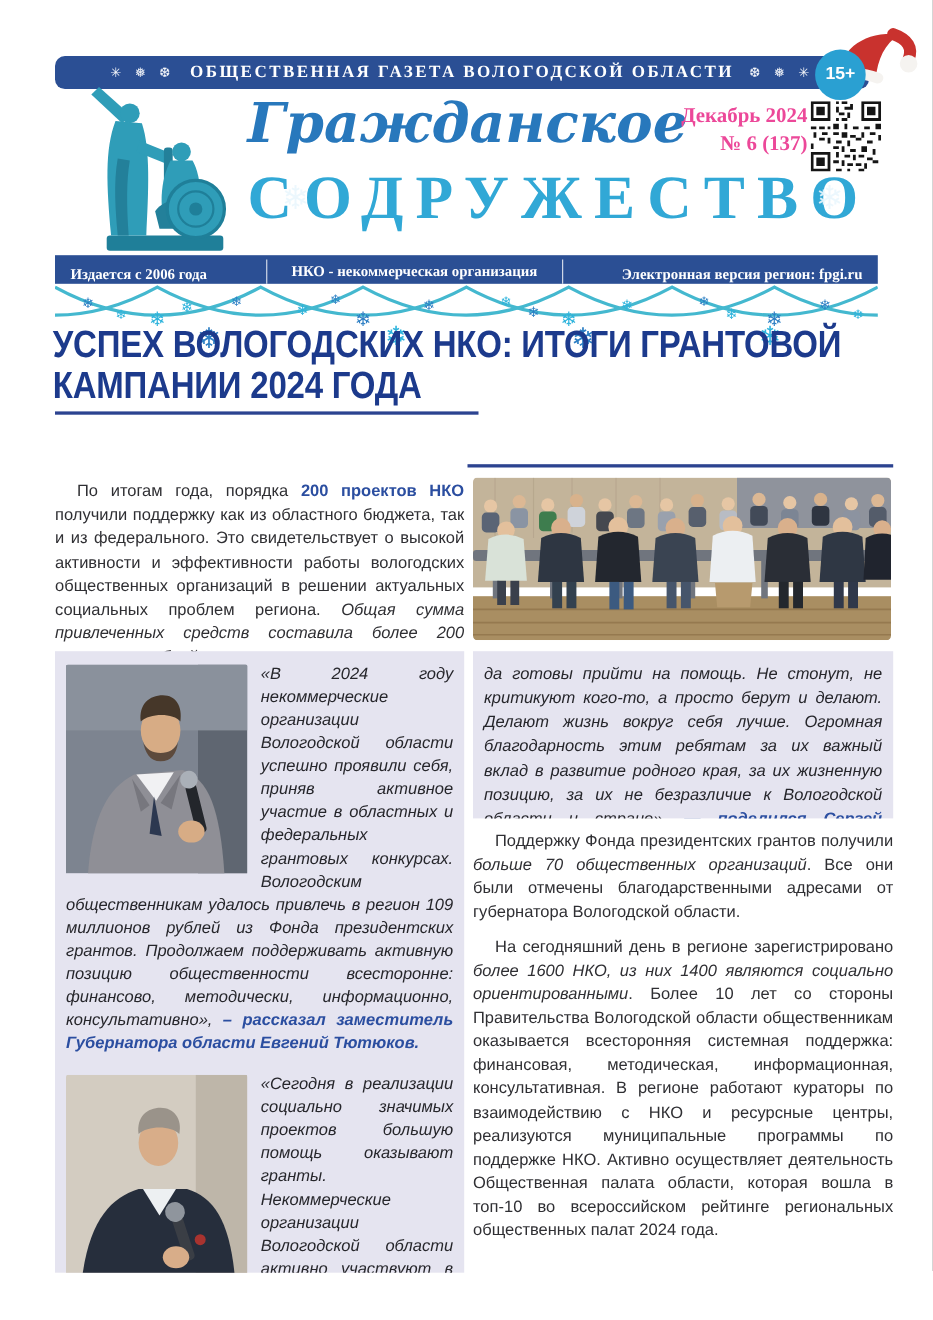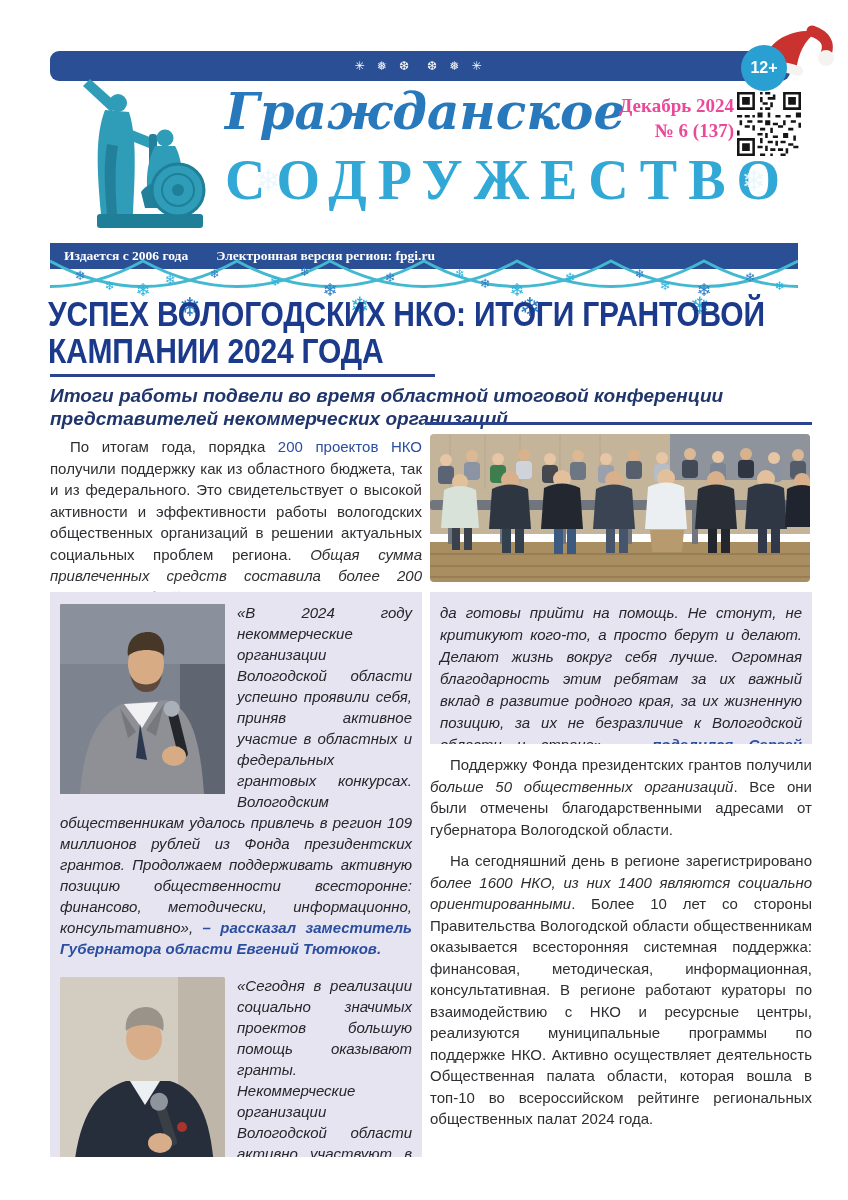--- a/index.html
+++ b/index.html
@@ -20,40 +20,40 @@
     font-family:"DejaVu Serif",serif;font-style:italic;font-weight:bold;
     font-size:50px;color:#2878bc;white-space:nowrap;}
   #dateBox{left:592px;top:94px;width:142px;text-align:right;color:#ec4899;
     font-family:"Liberation Serif",serif;font-weight:bold;font-size:19px;line-height:1.3;}
   #qr{left:737px;top:92px;}
   #title2{left:225px;top:148px;width:578px;font-family:"Liberation Serif",serif;font-weight:bold;
     font-size:56px;letter-spacing:11px;color:#31a8d6;white-space:nowrap;}
   .flake{position:absolute;font-family:"DejaVu Sans",sans-serif;color:#eaf7fd;opacity:.9;
     font-size:30px;top:15px;transform:translateX(-50%);}
   #flake1{left:8.5%;} #flake2{left:92.5%;}
-  #infoBar{left:50px;top:243px;width:748px;height:26px;background:#2b4f94;color:#fff;
-    display:flex;align-items:center;font-family:"Liberation Serif",serif;font-weight:bold;font-size:13.5px;}
+  #infoBar{left:50px;top:232px;width:748px;height:26px;background:#2b4f94;color:#fff;
+    display:flex;align-items:flex-end;font-family:"Liberation Serif",serif;font-weight:bold;font-size:13.5px;}
   #infoBar .seg{padding:0 14px;white-space:nowrap;}
   #infoBar .seg.mid{border-left:1px solid rgba(255,255,255,.85);border-right:1px solid rgba(255,255,255,.85);
     margin:0 auto;padding:3px 22px;}
   #garland{left:50px;top:256px;}
 
   
   #headline{left:48px;top:296px;width:778px;color:#1c3a8c;font-weight:800;font-size:30px;
     line-height:1.08;letter-spacing:-.2px;transform:scaleY(1.15);transform-origin:top left;}
   .rule{background:#2c4390;height:3px;}
   #rule1{left:50px;top:374px;width:385px;}
   #lede{left:50px;top:384px;width:778px;font-style:italic;font-weight:bold;font-size:19px;
     color:#20356b;line-height:1.22;}
   #rule2{left:425px;top:422px;width:387px;}
 
   
   .body-p{margin:0;font-size:15px;line-height:21.5px;color:#2f2f33;text-align:justify;text-indent:20px;}
   .it{font-style:italic;}
-  .bb{font-weight:normal;color:#2b4ea0;}
+  .bb{font-weight:bold;color:#2b4ea0;}
   #p1{left:50px;top:436px;width:372px;}
   #photoAudience{left:430px;top:434px;border-radius:4px;overflow:hidden;width:380px;height:148px;}
   #quoteLeft{left:50px;top:592px;width:372px;height:565px;background:#e5e4f0;padding:10px;
     box-sizing:border-box;overflow:hidden;}
   .qtext{margin:0;font-size:15px;line-height:21px;color:#26262b;text-align:justify;font-style:italic;}
   .qattr{font-weight:bold;color:#2b4ea0;}
   .qphoto{float:left;margin:2px 12px 6px 0;border-radius:2px;overflow:hidden;}
   #q2p{margin-top:16px;}
   #quoteRight{left:430px;top:592px;width:382px;height:152px;background:#e5e4f0;padding:10px 10px;
     box-sizing:border-box;overflow:hidden;}
@@ -61,31 +61,32 @@
   #rightCol{left:430px;top:754px;width:382px;}
   #rightCol p{margin:0 0 10px 0;}
 </style>
 </head>
 <body>
 
 <div class="page">
 
   <div class="abs" id="topBanner">
     <span class="orn">✳ ❅ ❆</span>
+    <span>ОБЩЕСТВЕННАЯ ГАЗЕТА ВОЛОГОДСКОЙ ОБЛАСТИ</span>
     <span class="orn">❆ ❅ ✳</span>
   </div>
 
   <svg class="abs" id="santaHat" width="84" height="64" viewBox="0 0 84 64">
     <path d="M8,50 C12,22 34,6 66,9 C52,18 46,32 44,50 Z" fill="#c9322e"></path>
     <path d="M60,9 Q80,16 74,32" fill="none" stroke="#c9322e" stroke-width="11" stroke-linecap="round"></path>
     <circle cx="74" cy="36" r="8" fill="#f5f3f0"></circle>
     <path d="M5,49 Q25,41 46,49" fill="none" stroke="#f5f3f0" stroke-width="10" stroke-linecap="round"></path>
   </svg>
 
-  <div class="abs" id="ageBadge">12+</div>
+  <div class="abs" id="ageBadge">15+</div>
 
   <svg class="abs" id="statue" width="185" height="162" viewBox="0 0 185 162">
     <rect x="52" y="140" width="106" height="14" rx="3" fill="#1f7f99"></rect>
     <path d="M66,38 L38,12 L45,5 L74,31 Z" fill="#2f9db8"></path>
     <circle cx="73" cy="29" r="9" fill="#2f9db8"></circle>
     <path d="M60,36 C50,62 52,95 56,140 L88,140 C90,100 92,62 84,38 Z" fill="#2f9db8"></path>
     <path d="M62,70 C58,92 60,118 62,140 L72,140 C70,112 70,90 73,72 Z" fill="#23809a"></path>
     <path d="M82,54 L112,66 L109,76 L79,64 Z" fill="#2f9db8"></path>
     <rect x="104" y="60" width="8" height="48" rx="3" fill="#23809a"></rect>
     <circle cx="120" cy="64" r="8.5" fill="#2f9db8"></circle>
@@ -112,20 +113,21 @@
   </svg>
 
   <div class="abs" id="title2">
     <span>СОДРУЖЕСТВО</span>
     <span class="flake" id="flake1">❄</span>
     <span class="flake" id="flake2">❄</span>
   </div>
 
   <div class="abs" id="infoBar">
     <span class="seg">Издается с 2006 года</span>
+    <span class="seg mid">НКО - некоммерческая организация</span>
     <span class="seg">Электронная версия регион: fpgi.ru</span>
   </div>
 
   <svg class="abs" id="garland" width="748" height="64" viewBox="0 0 748 64">
     <path d="M0,5 Q93,56 187,5 Q280,56 374,5 Q467,56 561,5 Q654,56 748,5" fill="none" stroke="#44b8cf" stroke-width="3"></path>
     <path d="M-93,5 Q0,56 93,5 Q187,56 280,5 Q374,56 467,5 Q561,56 654,5 Q748,56 841,5" fill="none" stroke="#44b8cf" stroke-width="3"></path>
     <g font-family="DejaVu Sans" text-anchor="middle">
       <text x="140" y="60" font-size="26" fill="#2d7fc4">❄</text>
       <text x="310" y="58" font-size="24" fill="#2cb3dc">❄</text>
       <text x="480" y="60" font-size="26" fill="#2d7fc4">❄</text>
@@ -146,21 +148,20 @@
       <text x="520" y="26" font-size="13" fill="#2cb3dc">❄</text>
       <text x="590" y="22" font-size="12" fill="#2d7fc4">❄</text>
       <text x="615" y="34" font-size="13" fill="#2cb3dc">❄</text>
       <text x="700" y="26" font-size="13" fill="#2d7fc4">❄</text>
       <text x="730" y="34" font-size="12" fill="#2cb3dc">❄</text>
     </g>
   </svg>
 
   <h1 class="abs" id="headline" style="margin:0">УСПЕХ ВОЛОГОДСКИХ НКО: ИТОГИ ГРАНТОВОЙ КАМПАНИИ 2024 ГОДА</h1>
   <div class="abs rule" id="rule1"></div>
-  <div class="abs" id="lede">Итоги работы подвели во время областной итоговой конференции представителей некоммерческих организаций.</div>
   <div class="abs rule" id="rule2"></div>
 
   <p class="abs body-p" id="p1"><span>По итогам года, порядка </span><span class="bb">200 проектов НКО</span><span> получили поддержку как из областного бюджета, так и из федерального. Это свидетельствует о высокой активности и эффективности работы вологодских общественных организаций в решении актуальных социальных проблем региона. </span><span class="it">Общая сумма привлеченных средств составила более 200 миллионов рублей.</span></p>
 
   <div class="abs" id="photoAudience">
     <svg width="380" height="148" viewBox="0 0 380 148">
       <rect width="380" height="100" fill="#c3b49a"></rect>
       <g stroke="#b0a088" stroke-width="1" opacity=".6">
         <path d="M20,0V60M55,0V55M90,0V50M130,0V45M170,0V40"></path>
       </g>
@@ -284,17 +285,17 @@
       </svg></span>
       <span>«Сегодня в реализации социально значимых проектов большую помощь оказывают гранты. Некоммерческие организации Вологодской области активно участвуют в региональных, и федеральных грантовых программах. И благодаря НКО реализуется множество важных проектов. Наши общественники – это настоящие драйвера, созидатели и улучшатели, в самом лучшем смысле этого слова. Эти люди – наш «золотой запас». На них всегда можно опереться, они всег-</span>
     </p>
   </div>
 
   <div class="abs" id="quoteRight">
     <p class="qtext"><span>да готовы прийти на помощь. Не стонут, не критикуют кого-то, а просто берут и делают. Делают жизнь вокруг себя лучше. Огромная благодарность этим ребятам за их важный вклад в развитие родного края, за их жизненную позицию, за их не безразличие к Вологодской области и стране», </span><span class="qattr">— поделился Сергей Клопов, председатель Общественной палаты Вологодской области.</span></p>
   </div>
 
   <div class="abs" id="rightCol">
-    <p class="body-p"><span>Поддержку Фонда президентских грантов получили </span><span class="it">больше 50 общественных организаций</span><span>. Все они были отмечены благодарственными адресами от губернатора Вологодской области.</span></p>
+    <p class="body-p"><span>Поддержку Фонда президентских грантов получили </span><span class="it">больше 70 общественных организаций</span><span>. Все они были отмечены благодарственными адресами от губернатора Вологодской области.</span></p>
     <p class="body-p"><span>На сегодняшний день в регионе зарегистрировано </span><span class="it">более 1600 НКО, из них 1400 являются социально ориентированными</span><span>. Более 10 лет со стороны Правительства Вологодской области общественникам оказывается всесторонняя системная поддержка: финансовая, методическая, информационная, консультативная. В регионе работают кураторы по взаимодействию с НКО и ресурсные центры, реализуются муниципальные программы по поддержке НКО. Активно осуществляет деятельность Общественная палата области, которая вошла в топ-10 во всероссийском рейтинге региональных общественных палат 2024 года.</span></p>
   </div>
 
 </div>
 
 </body></html>

